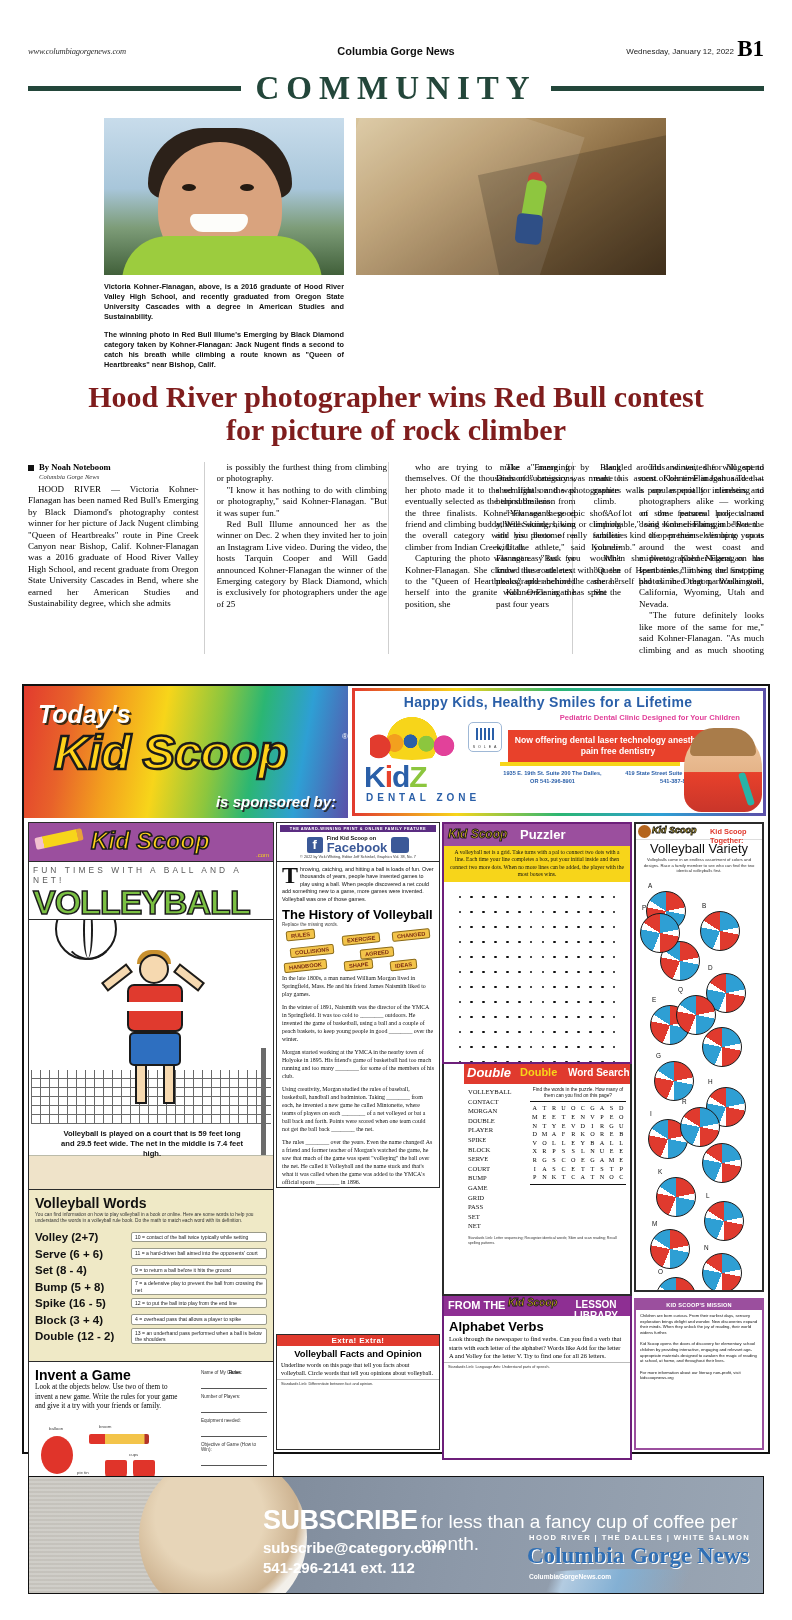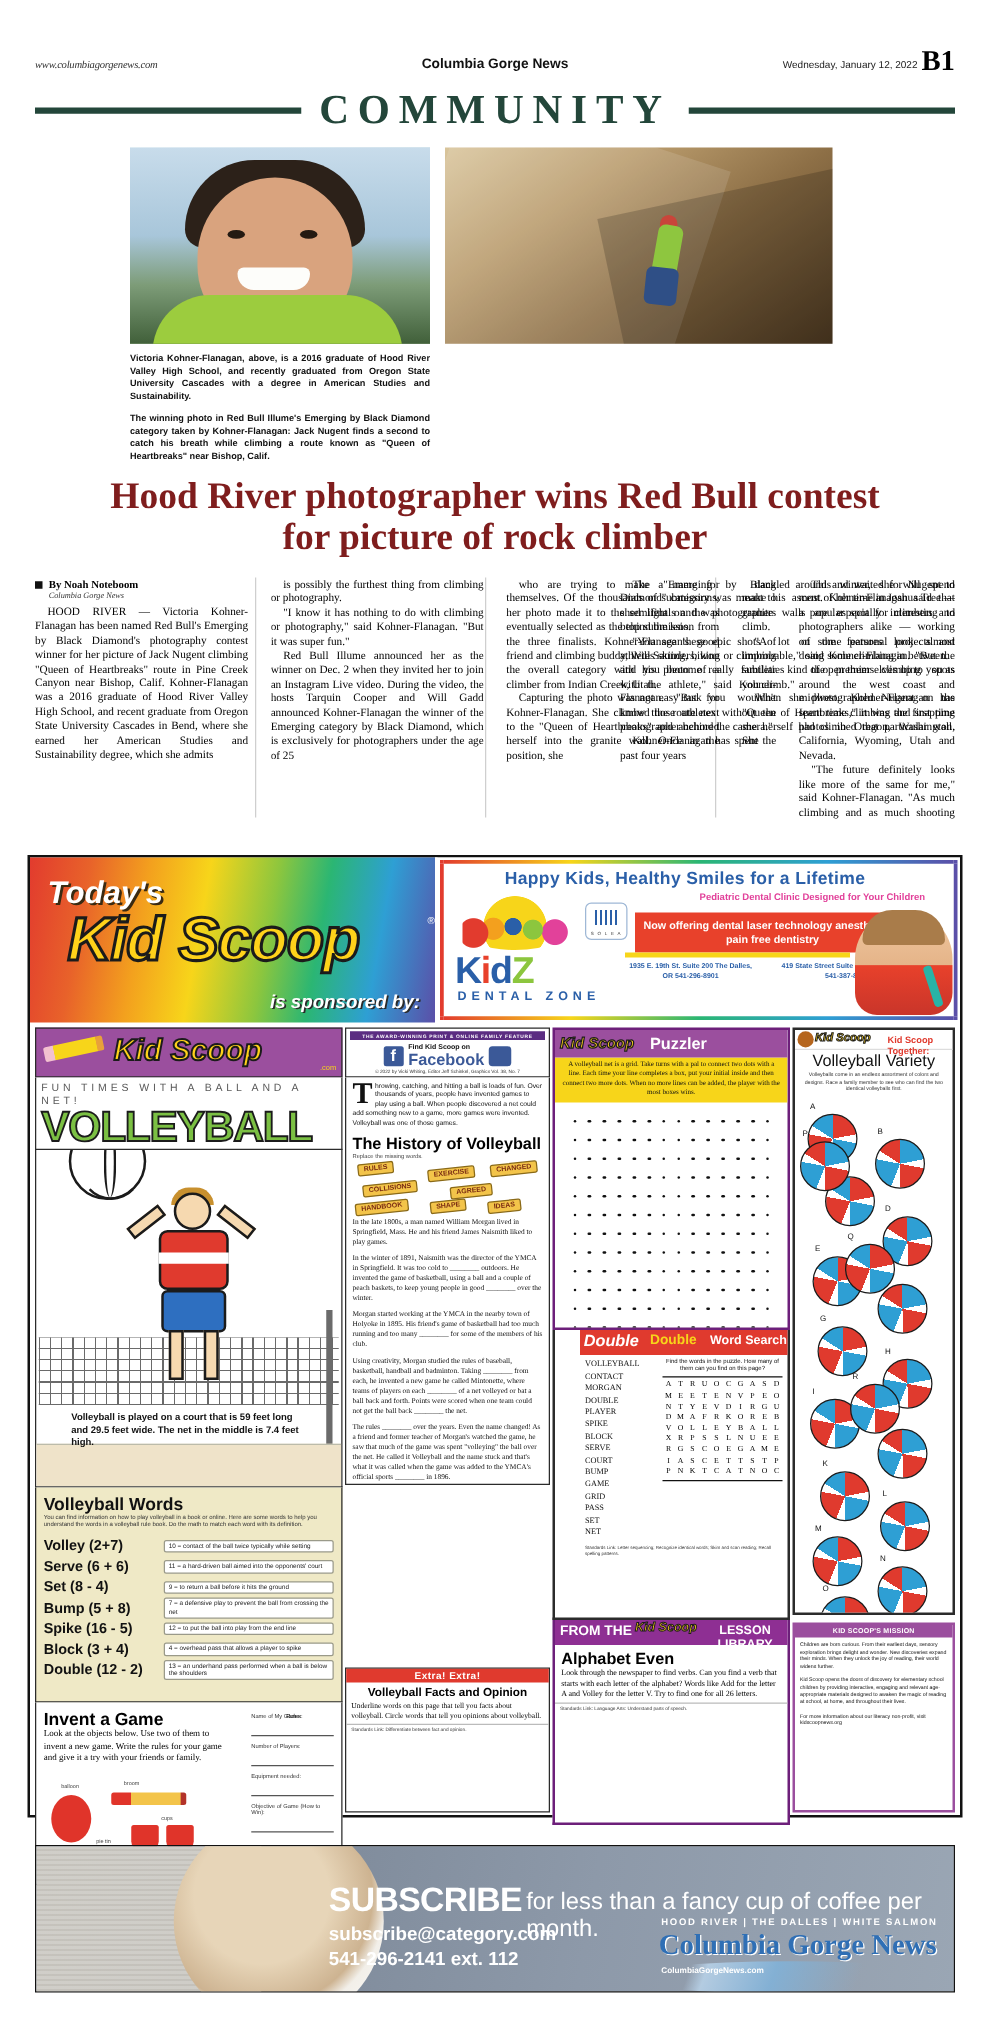--- a/index.html
+++ b/index.html
@@ -133,21 +133,21 @@
   .vb-player .shorts { position:absolute; left:18px; top:78px; width:52px; height:34px; background:#2e6fc0; border:2px solid #1b1b1b; border-radius:5px; }
   .vb-player .legL { position:absolute; left:24px; top:110px; width:12px; height:40px; background:#f6d9b0; border:2px solid #1b1b1b; }
   .vb-player .legR { position:absolute; left:52px; top:110px; width:12px; height:40px; background:#f6d9b0; border:2px solid #1b1b1b; }
   .vb-player .armL { position:absolute; left:-10px; top:18px; width:32px; height:11px; background:#f6d9b0; border:2px solid #1b1b1b; transform:rotate(-38deg); }
   .vb-player .armR { position:absolute; left:62px; top:18px; width:32px; height:11px; background:#f6d9b0; border:2px solid #1b1b1b; transform:rotate(38deg); }
   .vb-net { position:absolute; left:2px; top:150px; width:240px; height:54px;
             background:repeating-linear-gradient(90deg,#1b1b1b 0 1px,transparent 1px 9px),
                        repeating-linear-gradient(0deg,#1b1b1b 0 1px,transparent 1px 9px); opacity:.65; }
   .vb-post { position:absolute; left:232px; top:128px; width:5px; height:118px; background:#6b6b6b; }
   .vb-ground { position:absolute; left:0; bottom:0; width:100%; height:34px; background:#efe3c9; border-top:1px solid #bba; }
-  .vb-caption { position:absolute; left:28px; bottom:30px; width:190px; font-family:"Liberation Sans",sans-serif; font-size:7.6px; line-height:10px; font-weight:bold; color:#111; }
+  .vb-caption { position:absolute; left:28px; bottom:30px; width:190px; text-align:center; font-family:"Liberation Sans",sans-serif; font-size:7.6px; line-height:10px; font-weight:bold; color:#111; }
 
   .vw-box { position:relative; margin-top:0; border:1px solid #2b2b2b; border-top:none; background:#efe9c6; padding:5px 6px 7px; height:172px; }
   .vw-title { font-family:"Liberation Sans",sans-serif; font-weight:bold; font-size:14px; color:#111; }
   .vw-intro { font-family:"Liberation Sans",sans-serif; font-size:4.8px; line-height:6.4px; color:#333; margin:1px 0 4px; }
   .vw-row { display:flex; align-items:center; height:16.5px; }
   .vw-term { width:96px; font-family:"Liberation Sans",sans-serif; font-weight:bold; font-size:11.5px; color:#111; }
   .vw-def { flex:1; background:#fff; border:1px solid #9a9a8a; border-radius:2px; font-family:"Liberation Sans",sans-serif; font-size:5.1px; line-height:6.4px; padding:1px 3px; color:#222; }
 
   .ig-box { position:relative; border:1px solid #2b2b2b; border-top:none; background:#fff; padding:5px 6px; height:146px; }
   .ig-title { font-family:"Liberation Sans",sans-serif; font-weight:bold; font-size:14px; }
@@ -825,21 +825,21 @@
           </div>
           <div class="ws-std">Standards Link: Letter sequencing; Recognize identical words; Skim and scan reading; Recall spelling patterns.</div>
         </div>
 
         <div class="ll-box">
           <div class="ll-head">
             <div class="ll-from">FROM THE</div>
             <div class="ll-ks">Kid Scoop</div>
             <div class="ll-lib">LESSON LIBRARY</div>
           </div>
-          <div class="ll-title">Alphabet Even</div>
+          <div class="ll-title">Alphabet Verbs</div>
           <div class="ll-p">Look through the newspaper to find verbs. Can you find a verb that starts with each letter of the alphabet? Words like Add for the letter A and Volley for the letter V. Try to find one for all 26 letters.</div>
           <div class="std-link">Standards Link: Language Arts: Understand parts of speech.</div>
         </div>
 
       </div>
 
       <div class="ksF">
         <div class="vv-box">
           <div class="vv-head">
             <div class="vv-monkey"></div>

